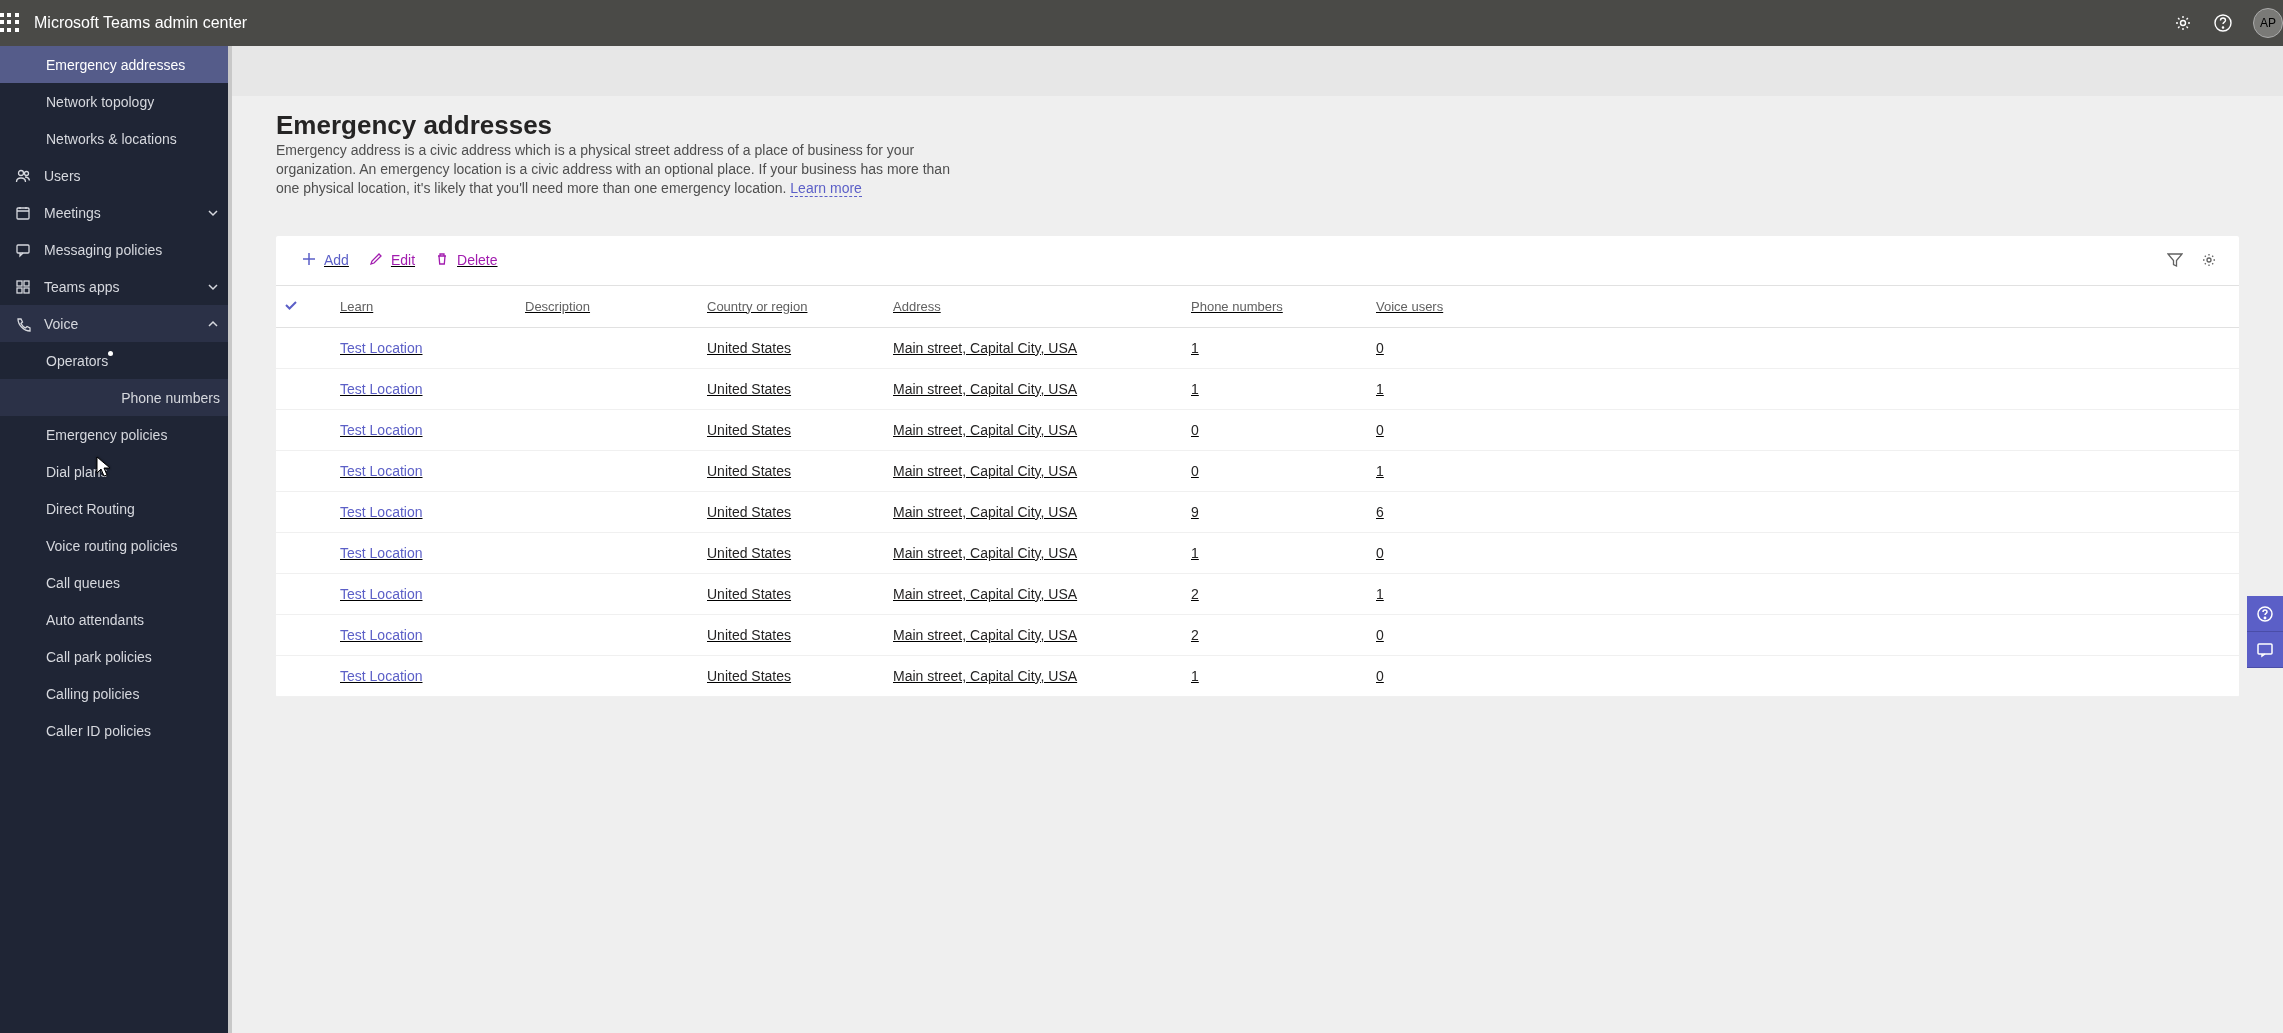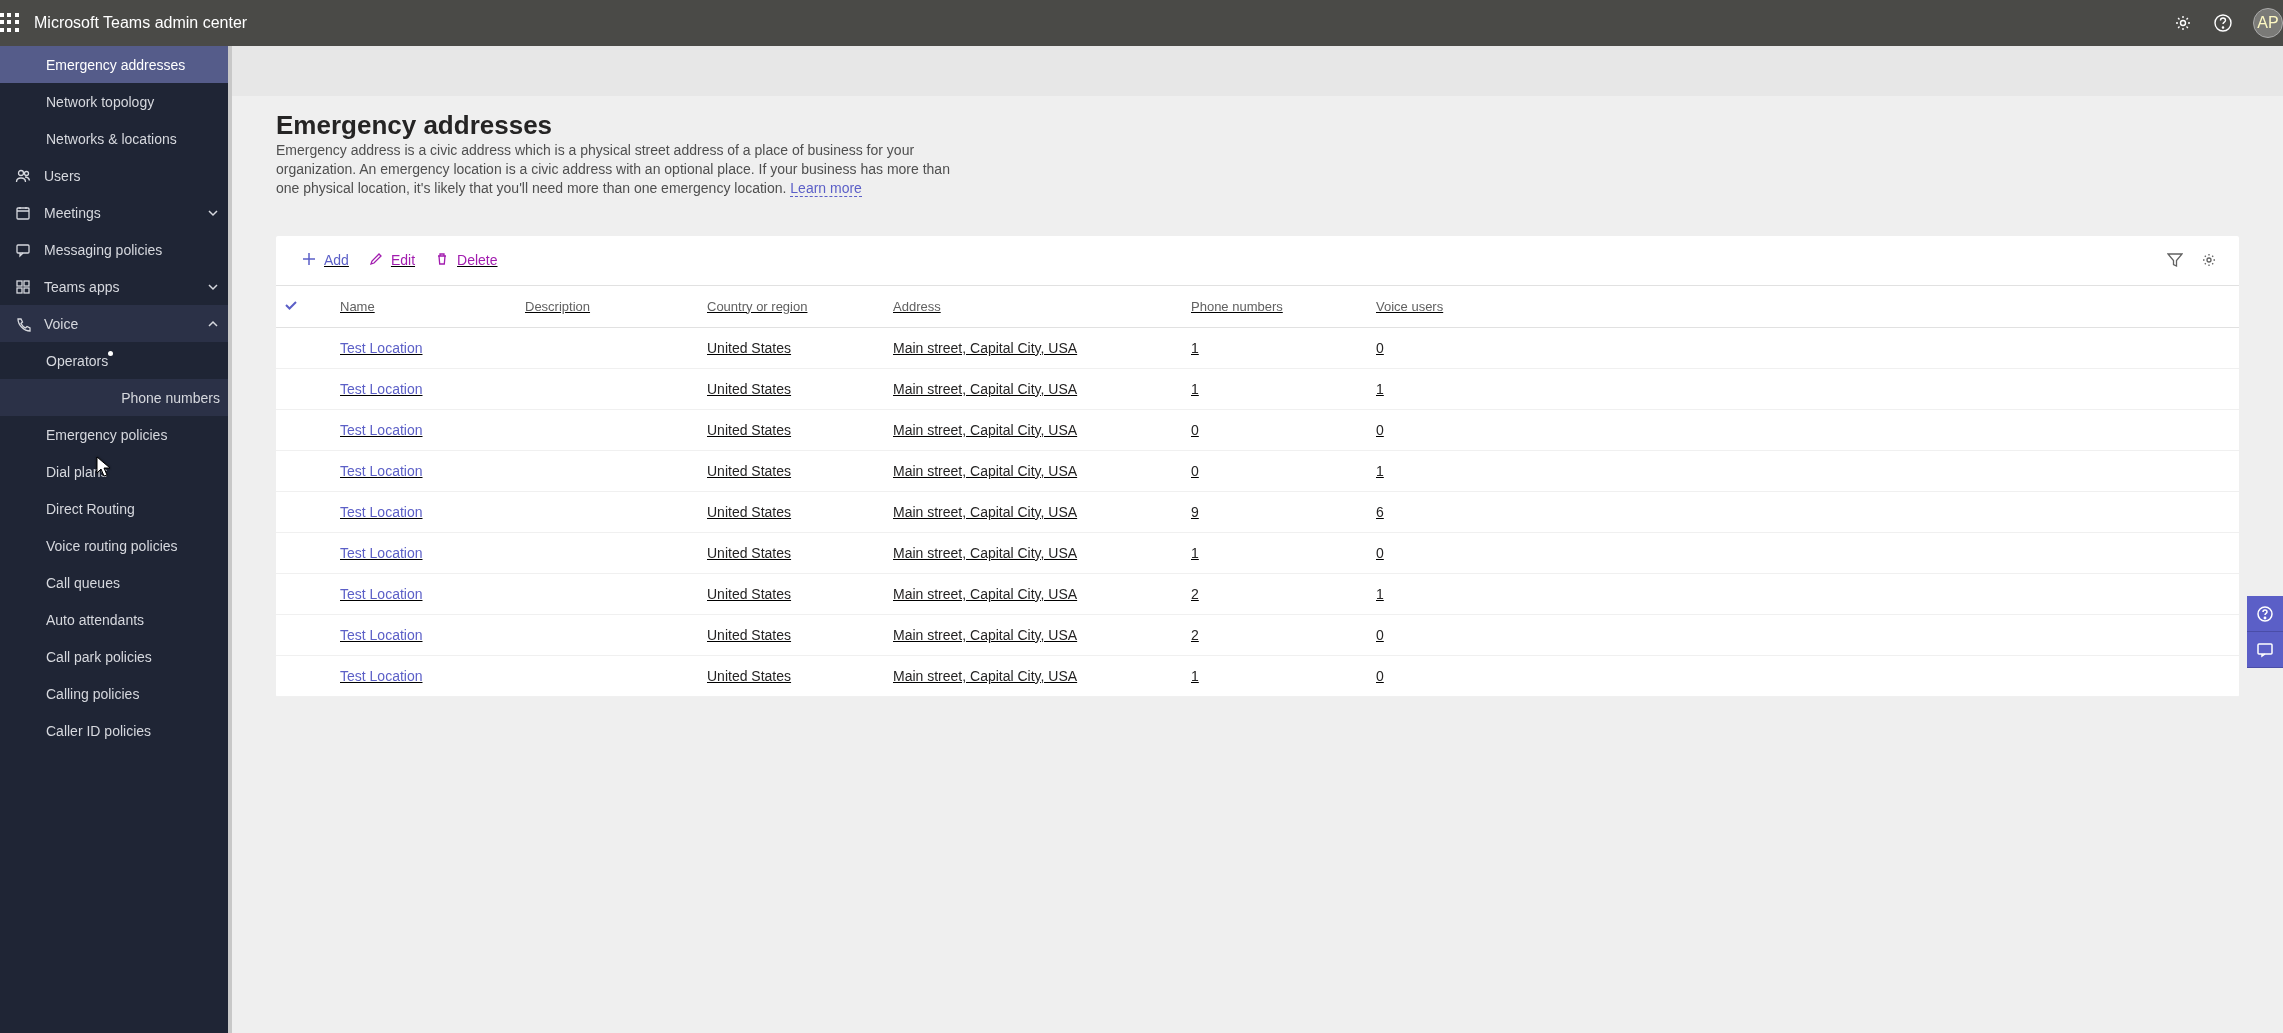--- a/index.html
+++ b/index.html
@@ -29,21 +29,21 @@
     cursor: pointer;
   }
   .waffle span { background:#fff; width:4px; height:4px; }
   .app-title { font-size: 16px; font-weight: 400; }
   .topbar-right { display:flex; align-items:center; gap:20px; }
   .topbar-icon { width:20px; height:20px; cursor:pointer; display:flex; align-items:center; justify-content:center; color:#fff; }
   .avatar {
     width:30px; height:30px; border-radius:50%;
     background:#7a7a77; border:1px solid #aaa;
     display:flex; align-items:center; justify-content:center;
-    font-size:16px; color:#fef9c3;
+    font-size:12px; color:#000000;
     cursor:pointer;
   }
 
   
   .shell { display:flex; height: calc(100vh - 46px); }
   .sidebar {
     width: 232px;
     background: #1f2535;
     color: #d6d8de;
     flex-shrink: 0;
@@ -382,21 +382,21 @@
         </div>
 
         <table class="tbl">
           <thead>
             <tr>
               <th class="col-check chk-header">
                 <svg viewBox="0 0 14 14" stroke="currentColor" stroke-width="2" fill="none">
                     <path d="M2 7l3.5 3.5L12 4"></path>
                   </svg>
               </th>
-              <th class="col-name">Name</th>
+              <th class="col-name">Learn</th>
               <th class="col-desc">Description</th>
               <th class="col-country">Country or region</th>
               <th class="col-addr">Address</th>
               <th class="col-phone">Phone numbers</th>
               <th class="col-voice">Voice users</th>
             </tr>
           </thead>
           <tbody id="tbody">
               <tr>
                 <td class="col-check"></td>

